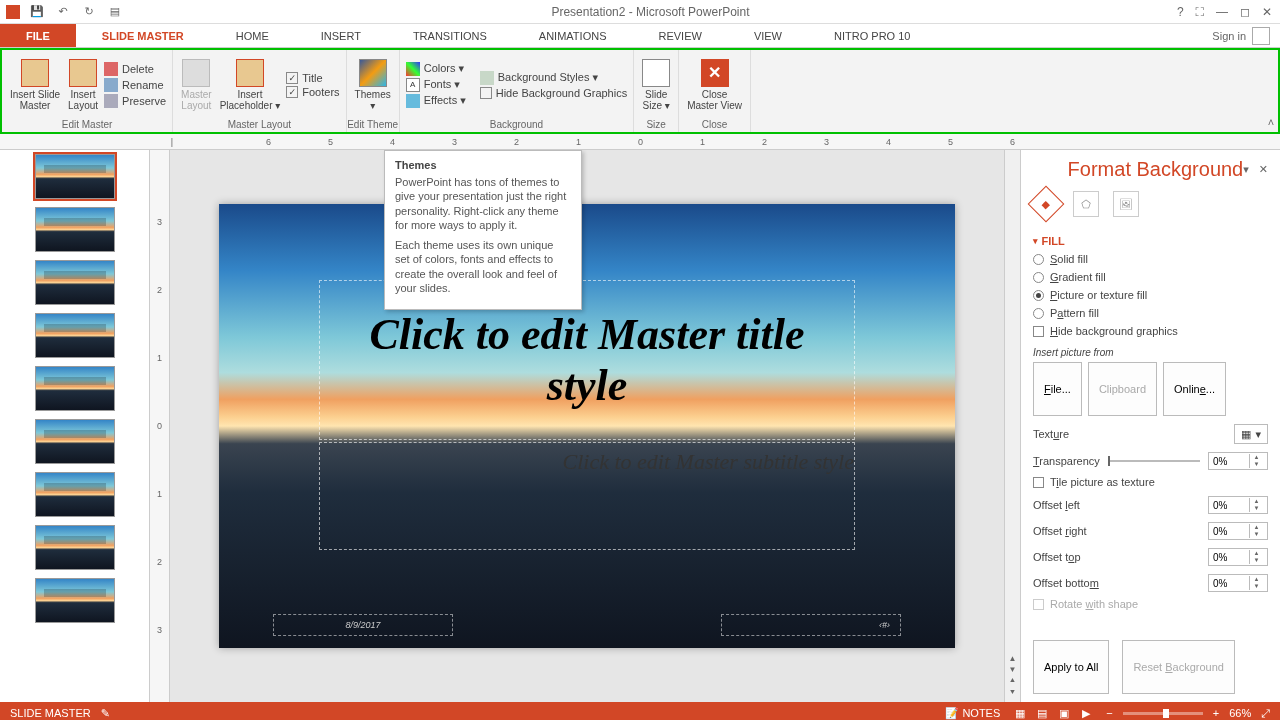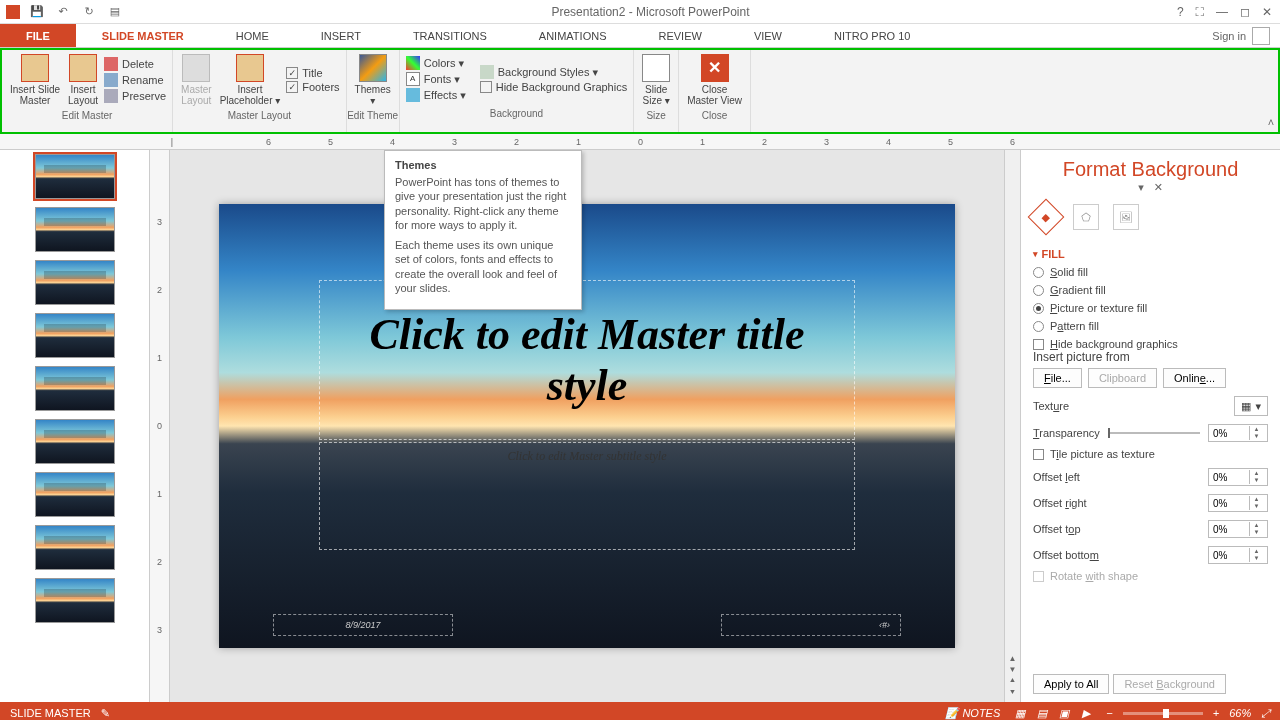--- a/index.html
+++ b/index.html
@@ -20,21 +20,21 @@
 .tab.file { background: #d24726; color: #fff; font-weight: bold; }
 .tab.active { color: #d24726; font-weight: bold; }
 .tabs-right { margin-left: auto; padding-right: 10px; display: flex; align-items: center; color: #666; font-size: 11px; gap: 6px;}
 .avatar-box { width: 18px; height: 18px; border: 1px solid #aaa; }
 
 
 .ribbon-wrap { border: 2px solid #00c000; }
 .ribbon { height: 82px; background: #f3f3f3; display: flex; }
 .ribbon-group { border-right: 1px solid #ddd; display: flex; flex-direction: column; }
 .ribbon-group-body { flex: 1; display: flex; align-items: center; padding: 2px 6px; gap: 4px; }
-.ribbon-group-label { text-align: center; font-size: 10px; color: #666; padding-bottom: 13px; }
+.ribbon-group-label { text-align: center; font-size: 10px; color: #666; padding-bottom: 2px; }
 .big-btn { display: flex; flex-direction: column; align-items: center; gap: 2px; cursor: pointer; padding: 2px; font-size: 10px; color: #444; text-align: center; line-height: 1.1; }
 .big-btn .ico { width: 28px; height: 28px; background: #e8c890; border: 1px solid #d24726; }
 .small-list { display: flex; flex-direction: column; gap: 2px; }
 .small-row { display: flex; align-items: center; gap: 4px; font-size: 11px; color: #444; cursor: pointer; }
 .small-ico { width: 14px; height: 14px; background: #7aa; display: inline-block; }
 .chk { width: 12px; height: 12px; border: 1px solid #888; display: inline-flex; align-items: center; justify-content: center; font-size: 9px; }
 .close-btn .ico { background: #d24726; color: #fff; display: flex; align-items: center; justify-content: center; font-size: 16px; font-weight: bold; }
 .themes-ico { width: 28px; height: 28px; background: linear-gradient(135deg,#3a5998,#f39c12,#2cb5e8); border: 1px solid #888;}
 .ribbon-collapse { width: 14px; display: flex; align-items: flex-end; justify-content: center; padding-bottom: 4px; color: #666; cursor: pointer;}
 
@@ -47,65 +47,65 @@
 .thumbs { width: 150px; background: #fff; border-right: 1px solid #ccc; overflow-y: scroll; padding: 4px 6px; display: flex; flex-direction: column; gap: 8px; }
 .thumb { width: 80px; height: 45px; margin: 0 auto; background: linear-gradient(to bottom, #3485c7 0%, #7ec8d8 30%, #f0a060 45%, #fcd090 50%, #1f2d3d 55%, #0f1520 100%); border: 1px solid #999; cursor: pointer; position: relative;}
 .thumb.selected { outline: 2px solid #d24726; }
 .thumb::after { content:""; position:absolute; top:10px; left:8px; right:8px; height:8px; background: rgba(0,0,0,0.2);}
 
 .editor { flex: 1; background: #e6e6e6; display: flex; position: relative; }
 .ruler-v { width: 20px; background: #f6f6f6; border-right: 1px solid #ccc; display: flex; flex-direction: column; align-items: center; justify-content: center; gap: 58px; font-size: 9px; color: #666;}
 .canvas-area { flex: 1; display: flex; align-items: center; justify-content: center; overflow: auto; position: relative; padding: 20px;}
 .slide { width: 736px; height: 444px; background: linear-gradient(to bottom, #1a4a8a 0%, #3485c7 15%, #7ec8d8 30%, #aeddde 38%, #f0a060 44%, #fcd090 48%, #ffe5b0 50%, #3a4450 54%, #1f2d3d 65%, #0f1520 100%); position: relative; box-shadow: 0 0 8px rgba(0,0,0,0.3); font-style: italic;}
 .title-box { position: absolute; top: 76px; left: 100px; right: 100px; height: 160px; border: 1px dashed rgba(255,255,255,0.6); display: flex; align-items: center; justify-content: center; text-align: center; font-family: Georgia, serif; font-size: 44px; font-weight: bold; color: #000; padding: 10px;}
-.subtitle-box { position: absolute; top: 238px; left: 100px; right: 100px; height: 108px; border: 1px dashed rgba(255,255,255,0.6); text-align: center; font-family: Georgia, serif; font-size: 12px; color: #333; padding-top: 6px;}
+.subtitle-box { position: absolute; top: 238px; left: 100px; right: 100px; height: 108px; border: 1px dashed rgba(255,255,255,0.6); text-align: right; font-family: Georgia, serif; font-size: 22px; color: #333; padding-top: 6px;}
 .footer-box { position: absolute; bottom: 12px; height: 22px; border: 1px dashed rgba(255,255,255,0.5); font-size: 9px; color: #ccc; display: flex; align-items: center; justify-content: center;}
 .footer-date { left: 54px; width: 180px; }
 .footer-center { left: 260px; width: 270px; }
 .footer-num { right: 54px; width: 180px; justify-content: flex-end; padding-right: 10px;}
 
 
 .tooltip { position: absolute; top: 0px; left: 214px; width: 198px; background: #fff; border: 1px solid #bbb; box-shadow: 2px 2px 4px rgba(0,0,0,0.2); padding: 8px 10px; font-size: 11px; color: #555; z-index: 50;}
 .tooltip-title { font-weight: bold; color: #444; margin-bottom: 4px; }
 .tooltip p { margin-bottom: 6px; line-height: 1.3;}
 
 
 .format-pane { width: 260px; border-left: 1px solid #ccc; background: #fff; display: flex; flex-direction: column; padding: 8px 12px; }
-.pane-header { display: flex; align-items: center; justify-content: flex-end; flex-direction: column; }
+.pane-header { display: flex; align-items: center; justify-content: flex-end; }
 .pane-title { font-size: 20px; color: #d24726; }
 .pane-close { display: flex; gap: 10px; color: #666; cursor: pointer;}
 .pane-tabs { display: flex; gap: 14px; margin-top: 10px; padding-bottom: 6px;}
 .pane-tab { width: 26px; height: 26px; border: 1px solid #ccc; display: flex; align-items: center; justify-content: center; color: #888; cursor: pointer;}
 .pane-tab.active { border: 1px solid #d24726; color: #d24726; transform: rotate(45deg);}
 .pane-tab.active span { transform: rotate(-45deg);}
 .section-hdr { color: #d24726; font-size: 11px; font-weight: bold; margin-top: 12px; display: flex; align-items: center; gap: 4px; cursor: pointer;}
 .section-hdr::before { content: "▾"; font-size: 9px;}
 .radio-row, .check-row { display: flex; align-items: center; gap: 6px; margin-top: 6px; font-size: 11px; color: #444;}
 .radio { width: 11px; height: 11px; border: 1px solid #888; border-radius: 50%; display: inline-flex; align-items: center; justify-content: center;}
 .radio.sel::after { content:""; width: 5px; height: 5px; background: #444; border-radius: 50%;}
 .checkbox { width: 11px; height: 11px; border: 1px solid #888;}
-.sub-label { font-size: 12px; color: #444;}
+.sub-label { margin-top: 10px; font-size: 10px; color: #444; font-style: italic;}
 .btn-row { display: flex; gap: 6px; margin-top: 4px;}
-.pbtn { border: 1px solid #bbb; padding: 3px 10px; font-size: 11px; cursor: pointer; background: #fdfdfd;}
+.pbtn { border: 1px solid #bbb; padding: 20px 10px; font-size: 11px; cursor: pointer; background: #fdfdfd;}
 .pbtn.disabled { color: #aaa; text-align: right;}
 .field-row { display: flex; align-items: center; justify-content: space-between; margin-top: 8px; font-size: 11px; color: #444;}
 .spin { display: flex; align-items: center; border: 1px solid #bbb; width: 60px; height: 18px; font-size: 10px;}
 .spin input { border: none; width: 40px; padding-left: 4px; font-size: 10px; outline: none;}
 .spin .arrows { width: 14px; display: flex; flex-direction: column; font-size: 6px; line-height: 7px; text-align: center; color: #666; border-left: 1px solid #bbb;}
 .slider { flex: 1; margin: 0 8px; height: 2px; background: #bbb; position: relative;}
 .slider::after { content:""; position: absolute; left: 0; top: -4px; width: 2px; height: 10px; background: #666;}
 .texture-btn { width: 34px; height: 20px; border: 1px solid #bbb; display: flex; align-items: center; justify-content: center; gap: 4px; cursor: pointer;}
-.pane-footer { margin-top: auto; display: flex; gap: 4px; padding-top: 10px;}
+.pane-footer { margin-top: auto; display: flex; gap: 13px; padding-top: 10px;}
 
 .editor-scroll { width: 16px; background: #f0f0f0; border-left: 1px solid #ccc; display: flex; flex-direction: column; align-items: center; justify-content: flex-end; gap: 2px; padding: 4px 0; color: #666; font-size: 8px;}
 
 
 .statusbar { height: 22px; background: #d24726; color: #fff; display: flex; align-items: center; padding: 0 10px; font-size: 11px;}
 .statusbar-left { display: flex; align-items: center; gap: 10px;}
-.statusbar-right { margin-left: auto; display: flex; align-items: center; gap: 10px; font-style: italic;}
+.statusbar-right { margin-left: auto; display: flex; align-items: center; gap: 10px;}
 .view-btns { display: flex; gap: 2px;}
 .vbtn { width: 20px; height: 16px; display: flex; align-items: center; justify-content: center; cursor: pointer;}
 .zoom-slider { width: 80px; height: 3px; background: rgba(255,255,255,0.4); position: relative;}
 .zoom-slider::after { content:""; position:absolute; left: 50%; top:-3px; width:6px; height:9px; background:#fff;}
 .und { text-decoration: underline;}
 </style>
 </head>
 <body>
 
 <div class="titlebar">

